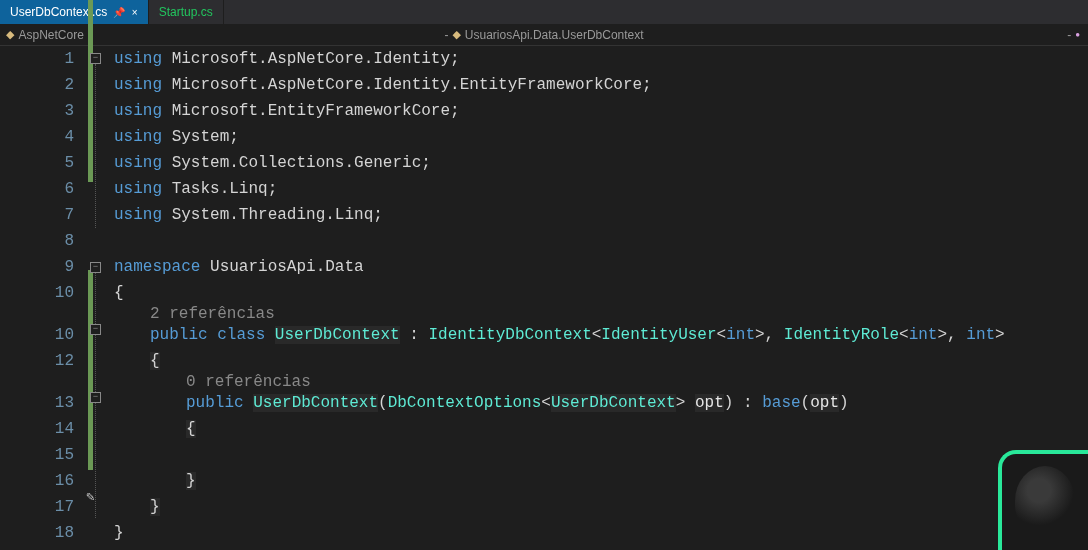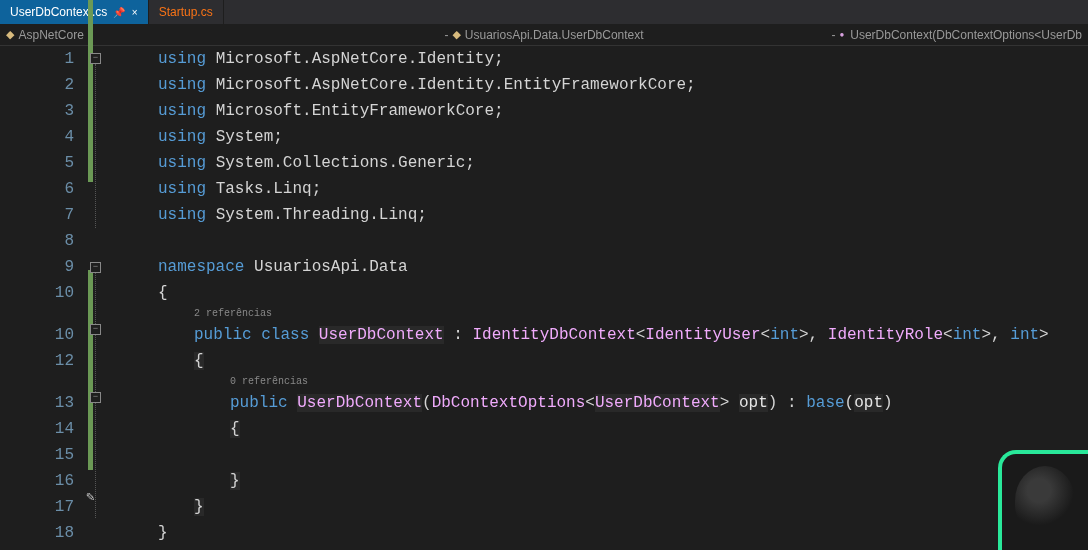--- a/index.html
+++ b/index.html
@@ -18,21 +18,21 @@
     height: 24px;
     font-family: 'Segoe UI', sans-serif;
     font-size: 12px;
   }
   .tab {
     padding: 3px 10px;
     display: flex;
     align-items: center;
     gap: 6px;
     border-right: 1px solid #1e1e1e;
-    color: #f97316;
+    color: #22c55e;
   }
   .tab.active {
     background: #0e639c;
     color: #ffffff;
   }
   .tab-pin, .tab-close { font-size: 10px; }
   .breadcrumbs {
     display: flex;
     background: #1e1e1e;
     height: 22px;
@@ -90,27 +90,26 @@
     border-left:1px dotted #555;
   }
   .code {
     flex: 1;
     position: relative;
   }
   .code-line {
     height: 26px; line-height: 26px;
     white-space: pre;
     position: relative;
-    margin-left: 44px;
   }
   .code-line.small {
-    height: 16px; line-height:16px; font-size:10px; color:#888888;
+    height: 16px; line-height:16px; font-size:16px; color:#888888;
   }
   .kw { color:#569cd6; }
-  .type { color:#f0abfc;font-family:Liberation Mono, monospace; }
+  .type { color:#5eead4;font-family:Liberation Mono, monospace; }
   .plain { color:#d4d4d4; }
   .param { color:#e5e5e5; }
   .punct { color:#d4d4d4; }
   .highlight-span { background: rgba(255,255,255,0.05); }
   .dropper-icon {
     position: absolute;
     left: 86px;
     font-size: 14px;
     color: #cccccc;
   }
@@ -152,21 +151,20 @@
     <span>AspNetCore</span>
   </div>
   <div class="crumb center">
     <span>- </span>
     <span class="crumb-icon">◆</span>
     <span>UsuariosApi.Data.UserDbContext</span>
   </div>
   <div class="crumb right">
     <span>- </span>
     <span class="crumb-bullet">●</span>
-    <span>UserDbContext(DbContextOptions&lt;UserDb</span>
   </div>
 </div>
 
 <div class="editor">
 
   <div class="gutter">
     <div class="gutter-line">1</div>
     <div class="gutter-line">2</div>
     <div class="gutter-line">3</div>
     <div class="gutter-line">4</div>

